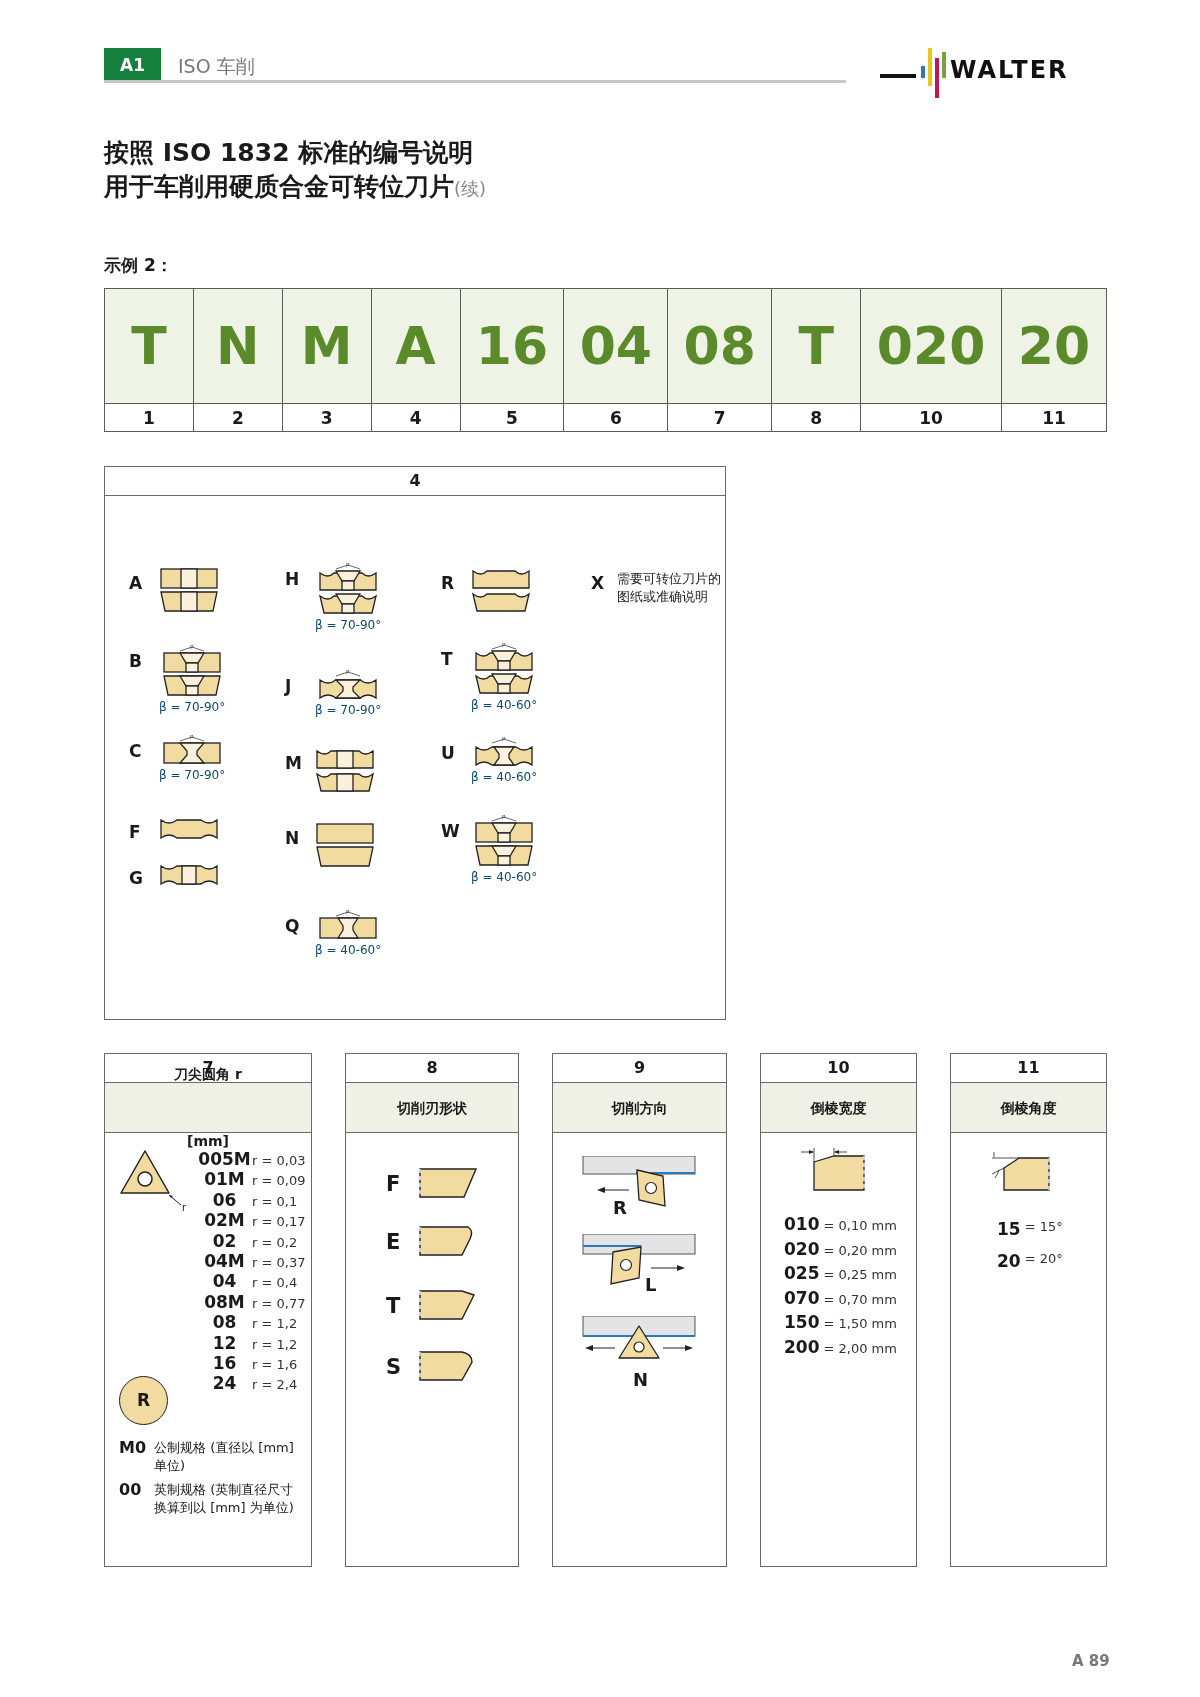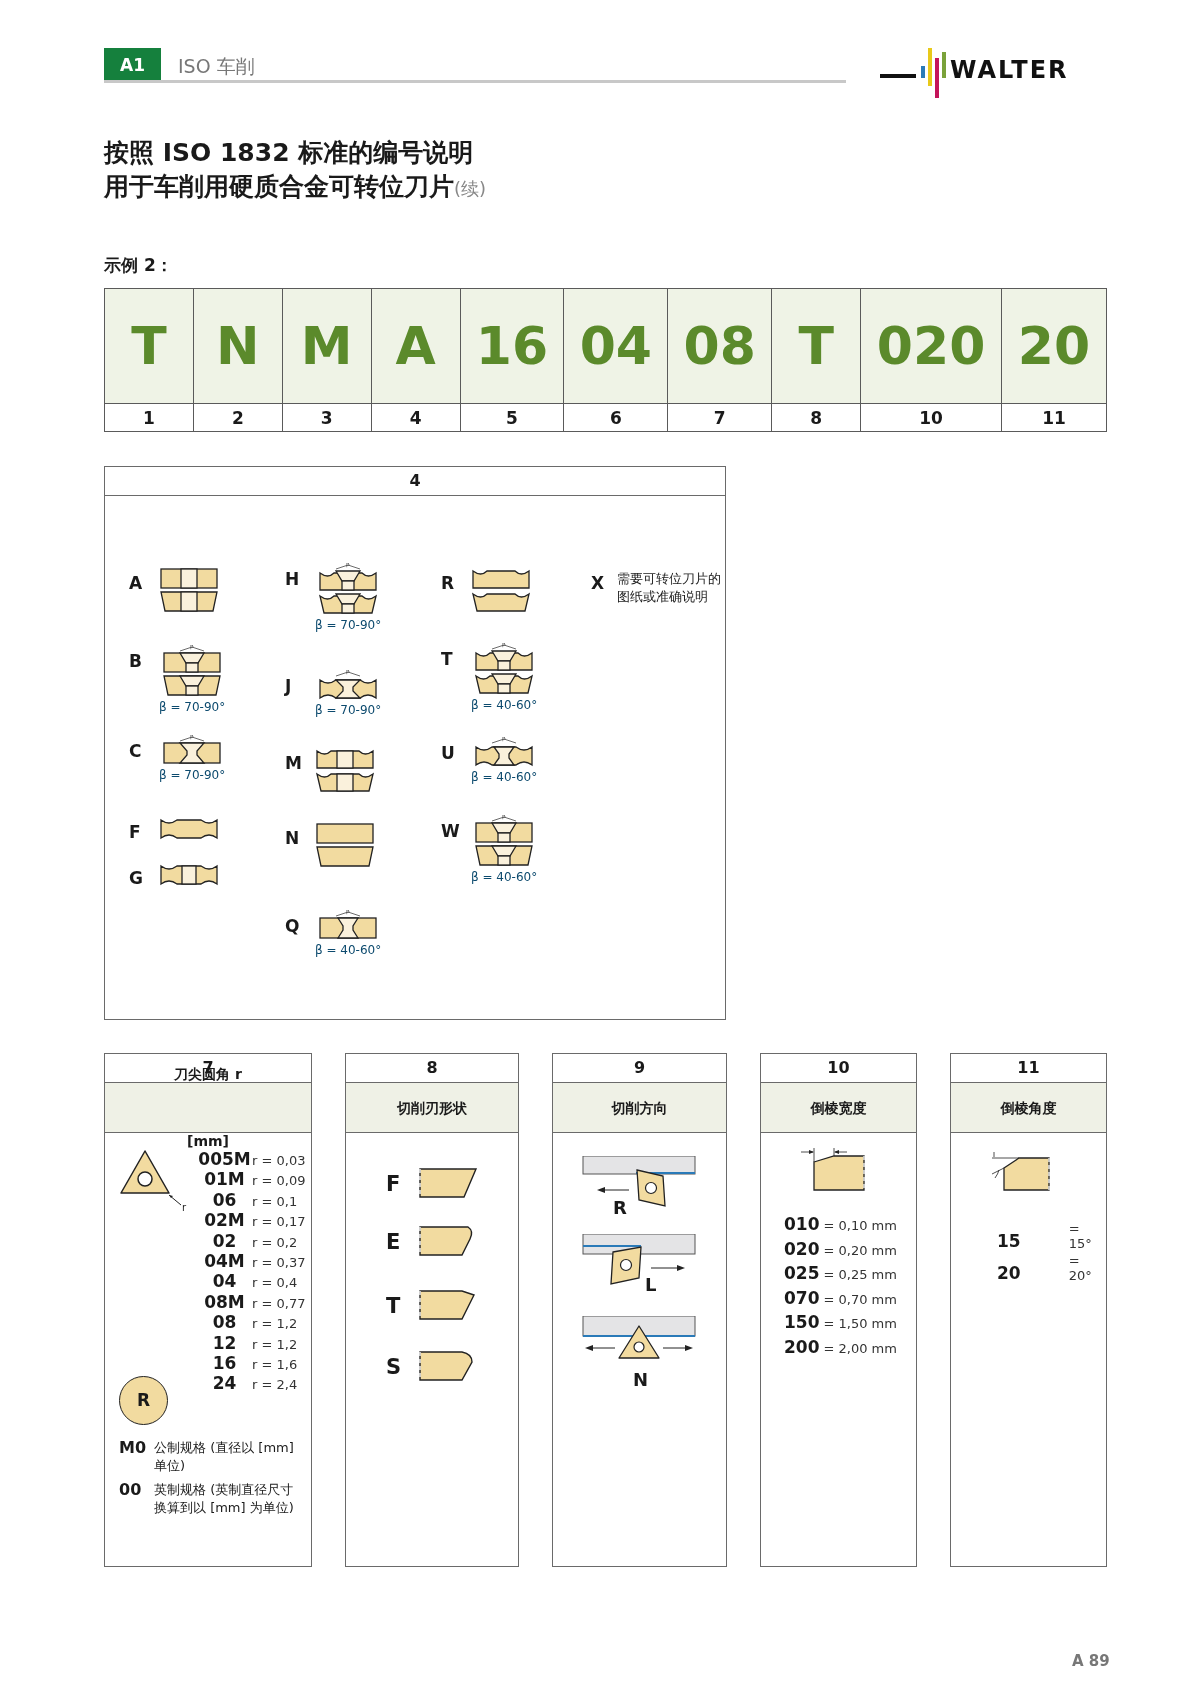--- a/index.html
+++ b/index.html
@@ -55,21 +55,21 @@
   .edge .lbl { font-size: 21px; font-weight: bold; width: 32px; }
 
   .dir-lbl { position: absolute; font-size: 18px; font-weight: bold; }
 
   .cw-list { position: absolute; left: 23px; top: 160px; }
   .cw-row { height: 24.5px; display: flex; align-items: baseline; }
   .cw-code { font-size: 17px; font-weight: bold; }
   .cw-val { font-size: 13px; color: #333; margin-left: 4px; }
 
   .ca-list { position: absolute; left: 46px; top: 165px; }
-  .ca-row { height: 32px; display: flex; align-items: flex-end; gap: 44px; }
+  .ca-row { height: 32px; display: flex; align-items: flex-start; }
 
   .page-num { position: absolute; left: 1072px; top: 1652px; font-size: 15px; color: #777; font-weight: bold; }
 </style>
 </head>
 <body>
 
 <div class="hdr-tab">A1</div>
 <div class="hdr-title">ISO 车削</div>
 <div class="hdr-rule"></div>
 <div class="logo">

